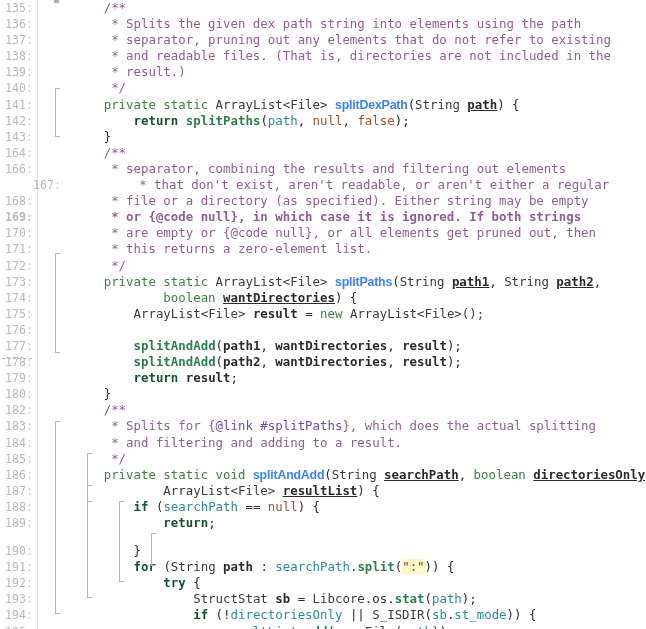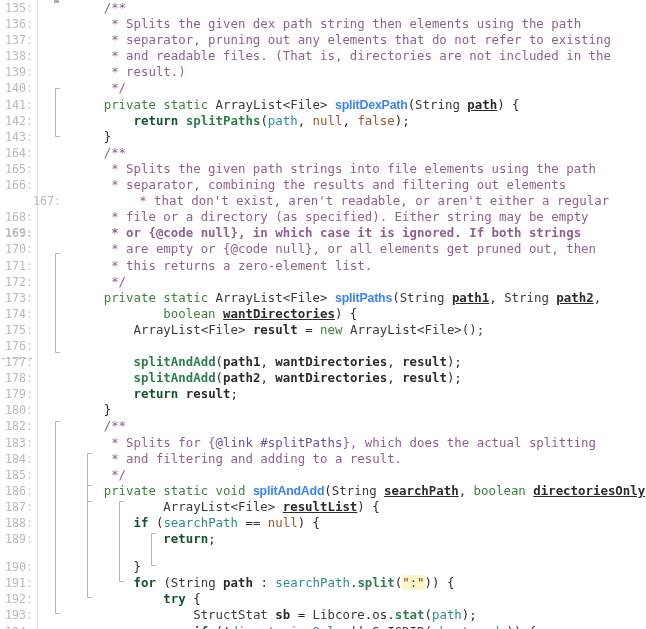--- a/index.html
+++ b/index.html
@@ -87,30 +87,29 @@
 </style>
 </head>
 <body>
 
 <div id="code-viewer">
 
   <div class="gutter-rule"></div>
 
   <div id="rows">
       <div class="code-row" style="top: 0px;"><span class="gutter">135<span class="colon">:</span></span><span class="codetext"><span class="tk-pln">        </span><span class="tk-cmt">/**</span></span></div>
-      <div class="code-row" style="top: 0px;"><span class="gutter">136<span class="colon">:</span></span><span class="codetext"><span class="tk-cmt">         * Splits the given dex path string then elements using the path</span></span></div>
+      <div class="code-row" style="top: 0px;"><span class="gutter">136<span class="colon">:</span></span><span class="codetext"><span class="tk-cmt">         * Splits the given dex path string into elements using the path</span></span></div>
       <div class="code-row" style="top: 0px;"><span class="gutter">137<span class="colon">:</span></span><span class="codetext"><span class="tk-cmt">         * separator, pruning out any elements that do not refer to existing</span></span></div>
       <div class="code-row" style="top: 0px;"><span class="gutter">138<span class="colon">:</span></span><span class="codetext"><span class="tk-cmt">         * and readable files. (That is, directories are not included in the</span></span></div>
       <div class="code-row" style="top: 0px;"><span class="gutter">139<span class="colon">:</span></span><span class="codetext"><span class="tk-cmt">         * result.)</span></span></div>
       <div class="code-row" style="top: 0px;"><span class="gutter">140<span class="colon">:</span></span><span class="codetext"><span class="tk-cmt">         */</span></span></div>
       <div class="code-row" style="top: 0px;"><span class="gutter">141<span class="colon">:</span></span><span class="codetext"><span class="tk-pln">        </span><span class="tk-kw">private static</span><span class="tk-pln"> </span><span class="tk-type">ArrayList&lt;File&gt;</span><span class="tk-pln"> </span><span class="tk-mth">splitDexPath</span><span class="tk-pln">(</span><span class="tk-type">String</span><span class="tk-pln"> </span><span class="tk-varu">path</span><span class="tk-pln">) {</span></span></div>
       <div class="code-row" style="top: 0px;"><span class="gutter">142<span class="colon">:</span></span><span class="codetext"><span class="tk-pln">            </span><span class="tk-kwb">return</span><span class="tk-pln"> </span><span class="tk-call">splitPaths</span><span class="tk-pln">(</span><span class="tk-var">path</span><span class="tk-pln">, </span><span class="tk-lit">null</span><span class="tk-pln">, </span><span class="tk-lit">false</span><span class="tk-pln">);</span></span></div>
       <div class="code-row" style="top: 0px;"><span class="gutter">143<span class="colon">:</span></span><span class="codetext"><span class="tk-pln">        }</span></span></div>
       <div class="code-row" style="top: 0px;"><span class="gutter">164<span class="colon">:</span></span><span class="codetext"><span class="tk-pln">        </span><span class="tk-cmt">/**</span></span></div>
-      <div class="code-row" style="top: 0px;"><span class="gutter">165<span class="colon">:</span></span><span class="codetext"><span class="tk-cmt">         * Splits the given path strings into file elements using the path</span></span></div>
       <div class="code-row" style="top: 0px;"><span class="gutter">166<span class="colon">:</span></span><span class="codetext"><span class="tk-cmt">         * separator, combining the results and filtering out elements</span></span></div>
       <div class="code-row" style="top: 0px; margin-left: 28px;"><span class="gutter">167<span class="colon">:</span></span><span class="codetext"><span class="tk-cmt">         * that don't exist, aren't readable, or aren't either a regular</span></span></div>
       <div class="code-row" style="top: 0px;"><span class="gutter">168<span class="colon">:</span></span><span class="codetext"><span class="tk-cmt">         * file or a directory (as specified). Either string may be empty</span></span></div>
       <div class="code-row" style="top: 0px; font-weight: bold;"><span class="gutter">169<span class="colon">:</span></span><span class="codetext"><span class="tk-cmt">         * or {@code null}, in which case it is ignored. If both strings</span></span></div>
       <div class="code-row" style="top: 0px;"><span class="gutter">170<span class="colon">:</span></span><span class="codetext"><span class="tk-cmt">         * are empty or {@code null}, or all elements get pruned out, then</span></span></div>
       <div class="code-row" style="top: 0px;"><span class="gutter">171<span class="colon">:</span></span><span class="codetext"><span class="tk-cmt">         * this returns a zero-element list.</span></span></div>
       <div class="code-row" style="top: 0px;"><span class="gutter">172<span class="colon">:</span></span><span class="codetext"><span class="tk-cmt">         */</span></span></div>
       <div class="code-row" style="top: 0px;"><span class="gutter">173<span class="colon">:</span></span><span class="codetext"><span class="tk-pln">        </span><span class="tk-kw">private static</span><span class="tk-pln"> </span><span class="tk-type">ArrayList&lt;File&gt;</span><span class="tk-pln"> </span><span class="tk-mth">splitPaths</span><span class="tk-pln">(</span><span class="tk-type">String</span><span class="tk-pln"> </span><span class="tk-varu">path1</span><span class="tk-pln">, </span><span class="tk-type">String</span><span class="tk-pln"> </span><span class="tk-varu">path2</span><span class="tk-pln">,</span></span></div>
       <div class="code-row" style="top: 0px;"><span class="gutter">174<span class="colon">:</span></span><span class="codetext"><span class="tk-pln">                </span><span class="tk-kw">boolean</span><span class="tk-pln"> </span><span class="tk-varu">wantDirectories</span><span class="tk-pln">) {</span></span></div>
       <div class="code-row" style="top: 0px;"><span class="gutter">175<span class="colon">:</span></span><span class="codetext"><span class="tk-pln">            </span><span class="tk-type">ArrayList&lt;File&gt;</span><span class="tk-pln"> </span><span class="tk-bold">result</span><span class="tk-pln"> = </span><span class="tk-kw">new</span><span class="tk-pln"> </span><span class="tk-type">ArrayList&lt;File&gt;();</span></span></div>

